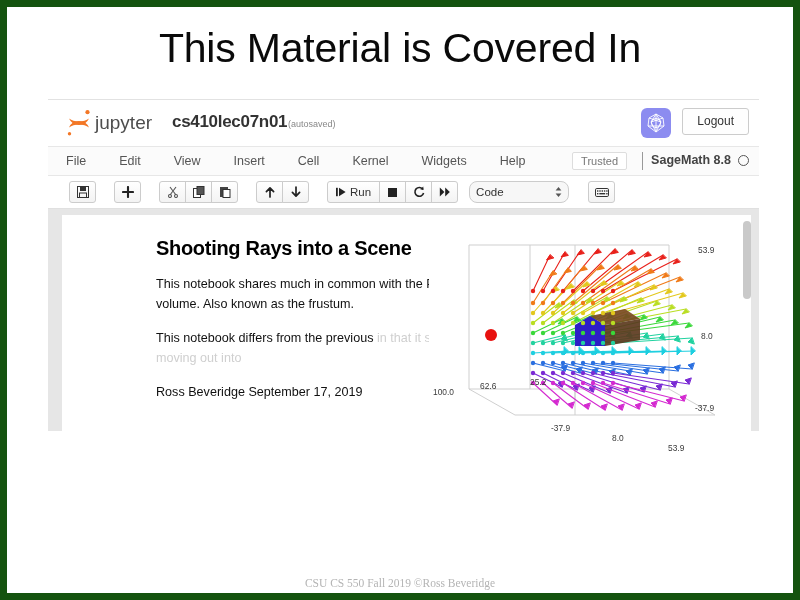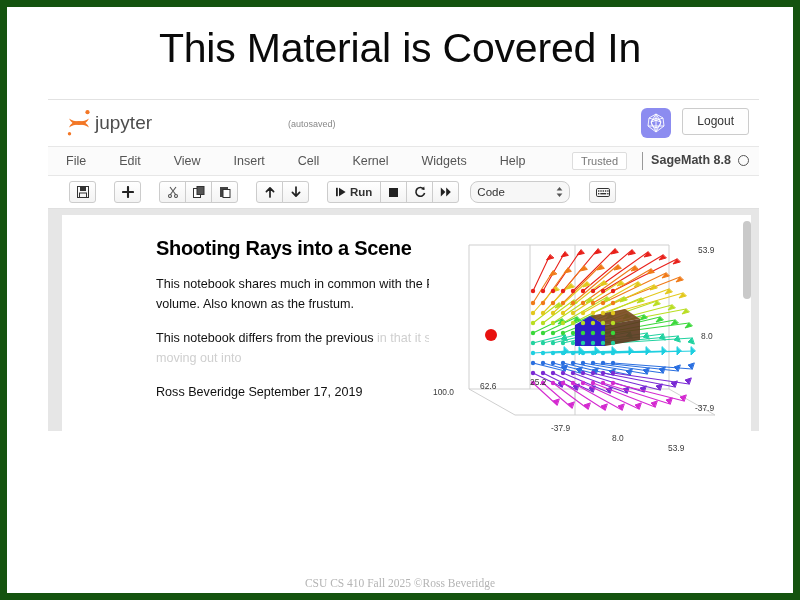--- a/index.html
+++ b/index.html
@@ -152,21 +152,21 @@
   .tb-group { display: flex; margin-right: 11px; }
   .tb-btn {
     width: 27px; height: 22px;
     border: 1px solid #cccccc;
     background: linear-gradient(#ffffff, #f3f3f3);
     display: flex; align-items: center; justify-content: center;
     margin-left: -1px;
     color: #333333;
     font-size: 11px;
   }
-  .tb-btn:first-child { margin-left: 7px; border-radius: 3px 0 0 3px; font-weight: bold; }
+  .tb-btn:first-child { margin-left: 7px; border-radius: 3px 0 0 3px; }
   .tb-btn:last-child  { border-radius: 0 3px 3px 0; }
   .tb-group.single .tb-btn { border-radius: 3px; }
   .tb-run {
     width: auto; padding: 0 8px;
     font-size: 11.5px; gap: 4px;
     border-radius: 3px 0 0 3px;
   }
   .tb-select {
     height: 22px;
     width: 100px;
@@ -265,20 +265,21 @@
           <g fill="#f37726">
             <path d="M7 11.5 A11 11 0 0 0 27 11.5 A13.5 9 0 0 1 7 11.5 Z"></path>
             <path d="M7 20.5 A11 11 0 0 1 27 20.5 A13.5 9 0 0 0 7 20.5 Z"></path>
             <circle cx="25.5" cy="5.2" r="2.1"></circle>
             <circle cx="7.5" cy="26.8" r="1.7"></circle>
           </g>
           <text x="33" y="22" font-family="'Liberation Sans',sans-serif" font-size="19" fill="#4e4e4e">jupyter</text>
         </svg>
       </div>
 
+      <div class="nb-name">cs410lec07n01</div>
       <div class="nb-autosave">(autosaved)</div>
 
       <div class="sage-badge">
         <svg width="22" height="22" viewBox="0 0 22 22">
           <g fill="none" stroke="#ffffff" stroke-width="0.9">
             <polygon points="11,2 18,6 19,14 11,20 3,14 4,6"></polygon>
             <polygon points="11,2 16,10 11,20 6,10"></polygon>
             <path d="M4 6 L16 10 M18 6 L6 10 M3 14 L19 14 M11 2 L11 20"></path>
             <circle cx="11" cy="11" r="4.6"></circle>
           </g>
@@ -790,14 +791,14 @@
         <text x="51" y="150">62.6</text>
         <text x="101" y="146">25.2</text>
 
         <text x="122" y="192">-37.9</text>
         <text x="183" y="202">8.0</text>
         <text x="239" y="212">53.9</text>
       </g>
     </svg>
   </div>
 
-  <div id="slide-footer">CSU CS 410 Fall 2025 ©Ross Beveridge</div>
+  <div id="slide-footer">CSU CS 550 Fall 2019 ©Ross Beveridge</div>
 </div>
 
 </body></html>

